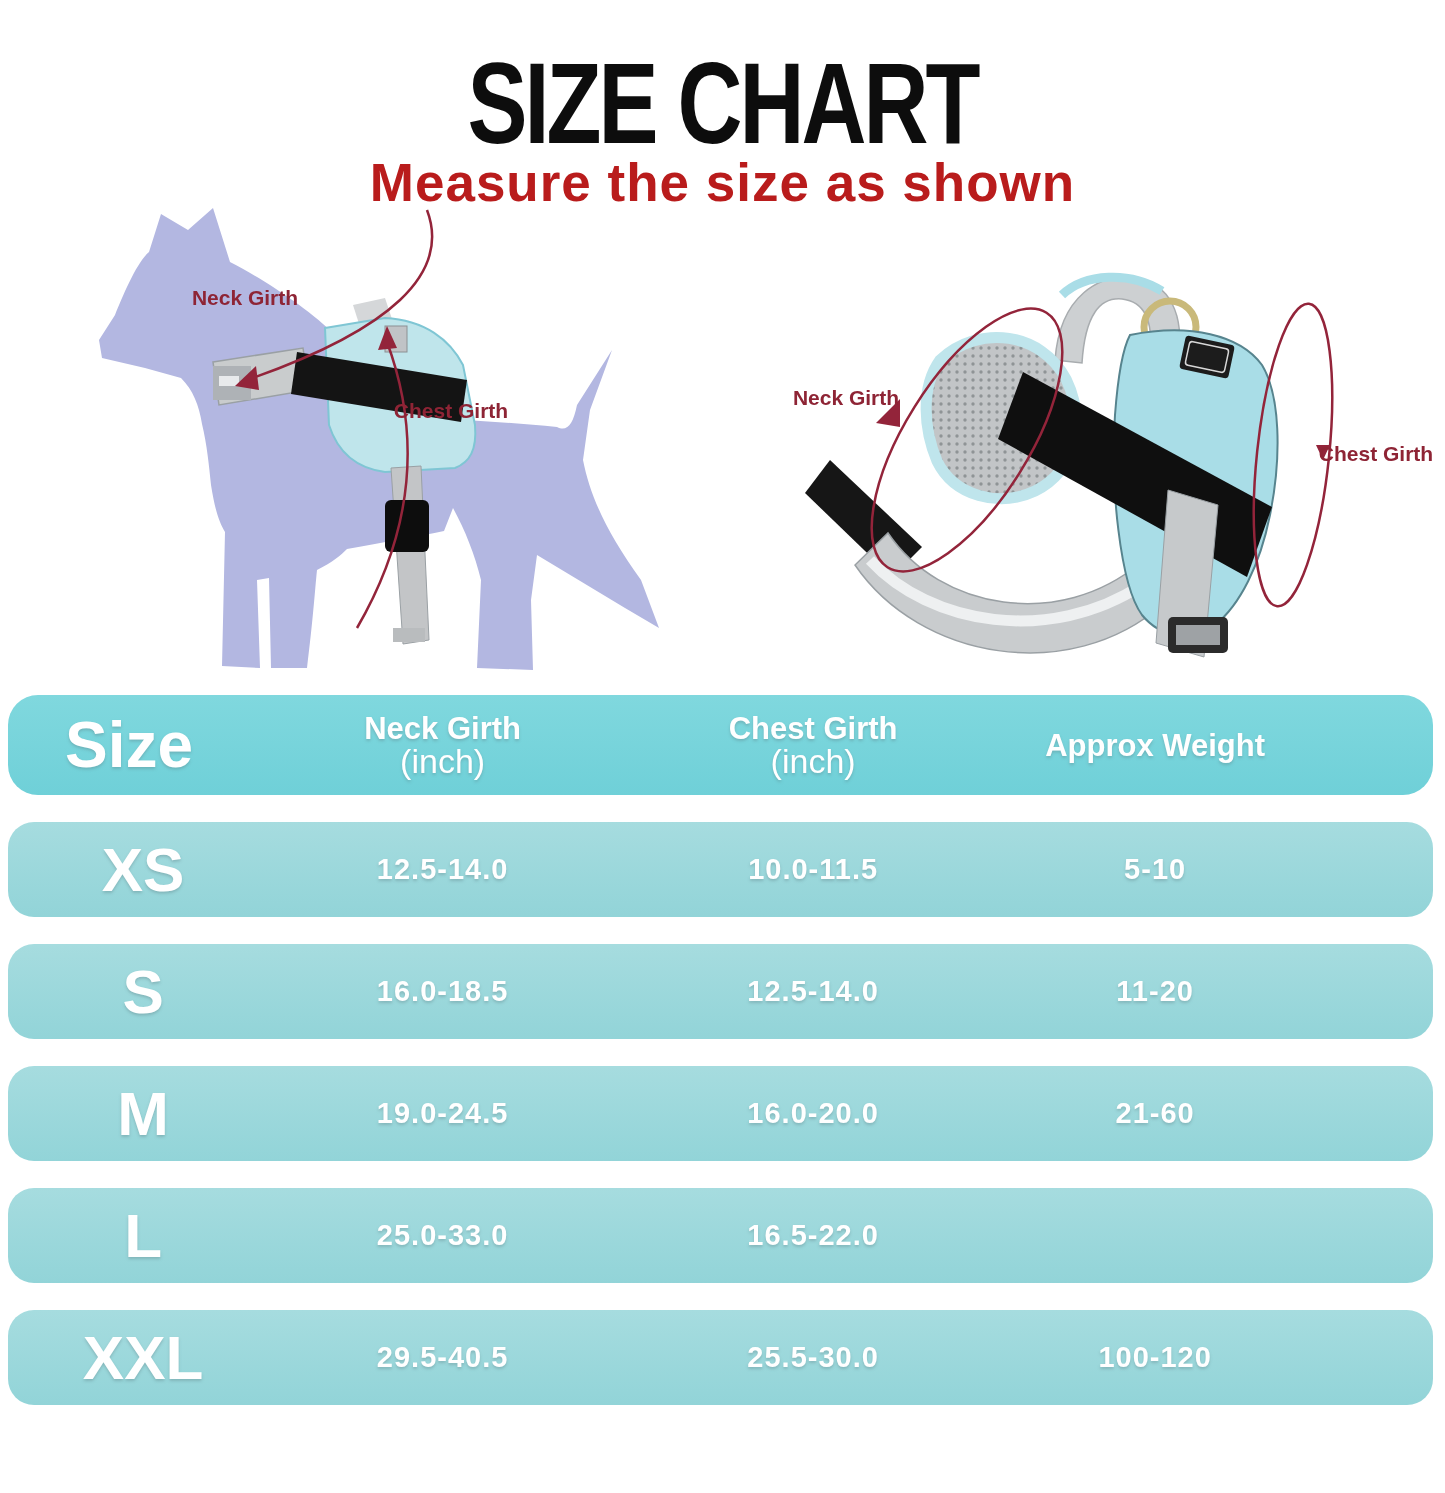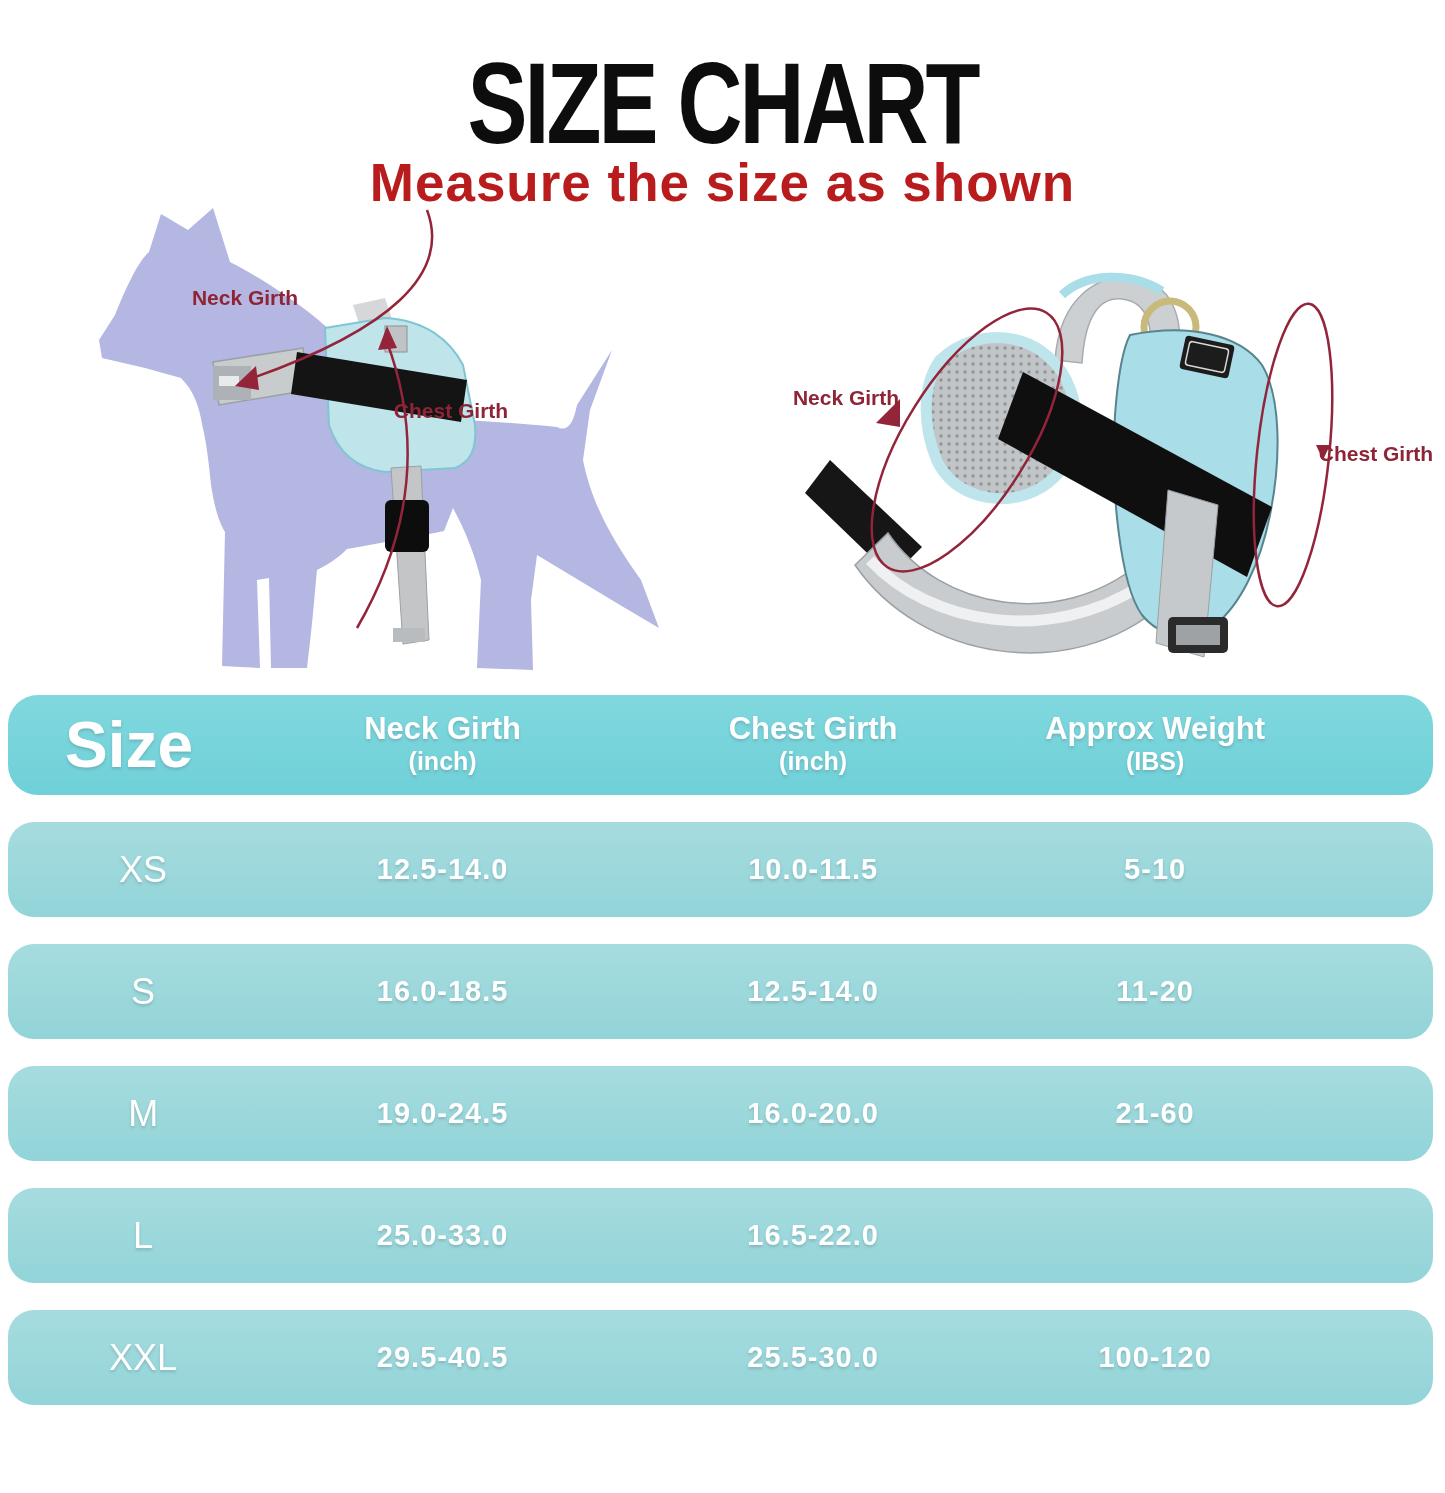--- a/index.html
+++ b/index.html
@@ -28,22 +28,22 @@
     height:100px;border-radius:30px;
     background:linear-gradient(#80d8de,#6fd0d8);
   }
   .t-row{
     height:95px;border-radius:26px;margin-top:27px;
     background:linear-gradient(#a6dcdf,#92d4d8);
   }
   .cell{text-align:center;text-shadow:0 2px 3px rgba(90,120,125,.35);}
   .h-size{font-size:64px;font-weight:700;}
   .h-col{font-size:31px;font-weight:700;line-height:33px;}
-  .h-unit{font-size:25px;font-weight:700;display:block;text-align:center;}
-  .v-size{font-size:36px;font-weight:400;padding-left:28px;}
+  .h-unit{font-size:34px;font-weight:400;display:block;text-align:center;}
+  .v-size{font-size:62px;font-weight:700;padding-left:28px;}
   .v-val{font-size:29px;font-weight:700;letter-spacing:1px;}
   svg text{font-family:"Liberation Sans",sans-serif;}
   .red-label{font-size:21px;font-weight:700;fill:#8e2435;}
 </style>
 </head>
 <body>
 
 <div class="page">
 
   <div class="title">SIZE CHART</div>
@@ -145,21 +145,20 @@
       <div class="cell h-col">
         <span>Neck Girth</span>
         <span class="h-unit">(inch)</span>
       </div>
       <div class="cell h-col">
         <span>Chest Girth</span>
         <span class="h-unit">(inch)</span>
       </div>
       <div class="cell h-col">
         <span>Approx Weight</span>
-        <span class="h-unit">(IBS)</span>
       </div>
       <div></div>
     </div>
 
     <div class="t-grid t-row">
       <div class="cell v-size">XS</div>
       <div class="cell v-val">12.5-14.0</div>
       <div class="cell v-val">10.0-11.5</div>
       <div class="cell v-val">5-10</div>
       <div></div>

